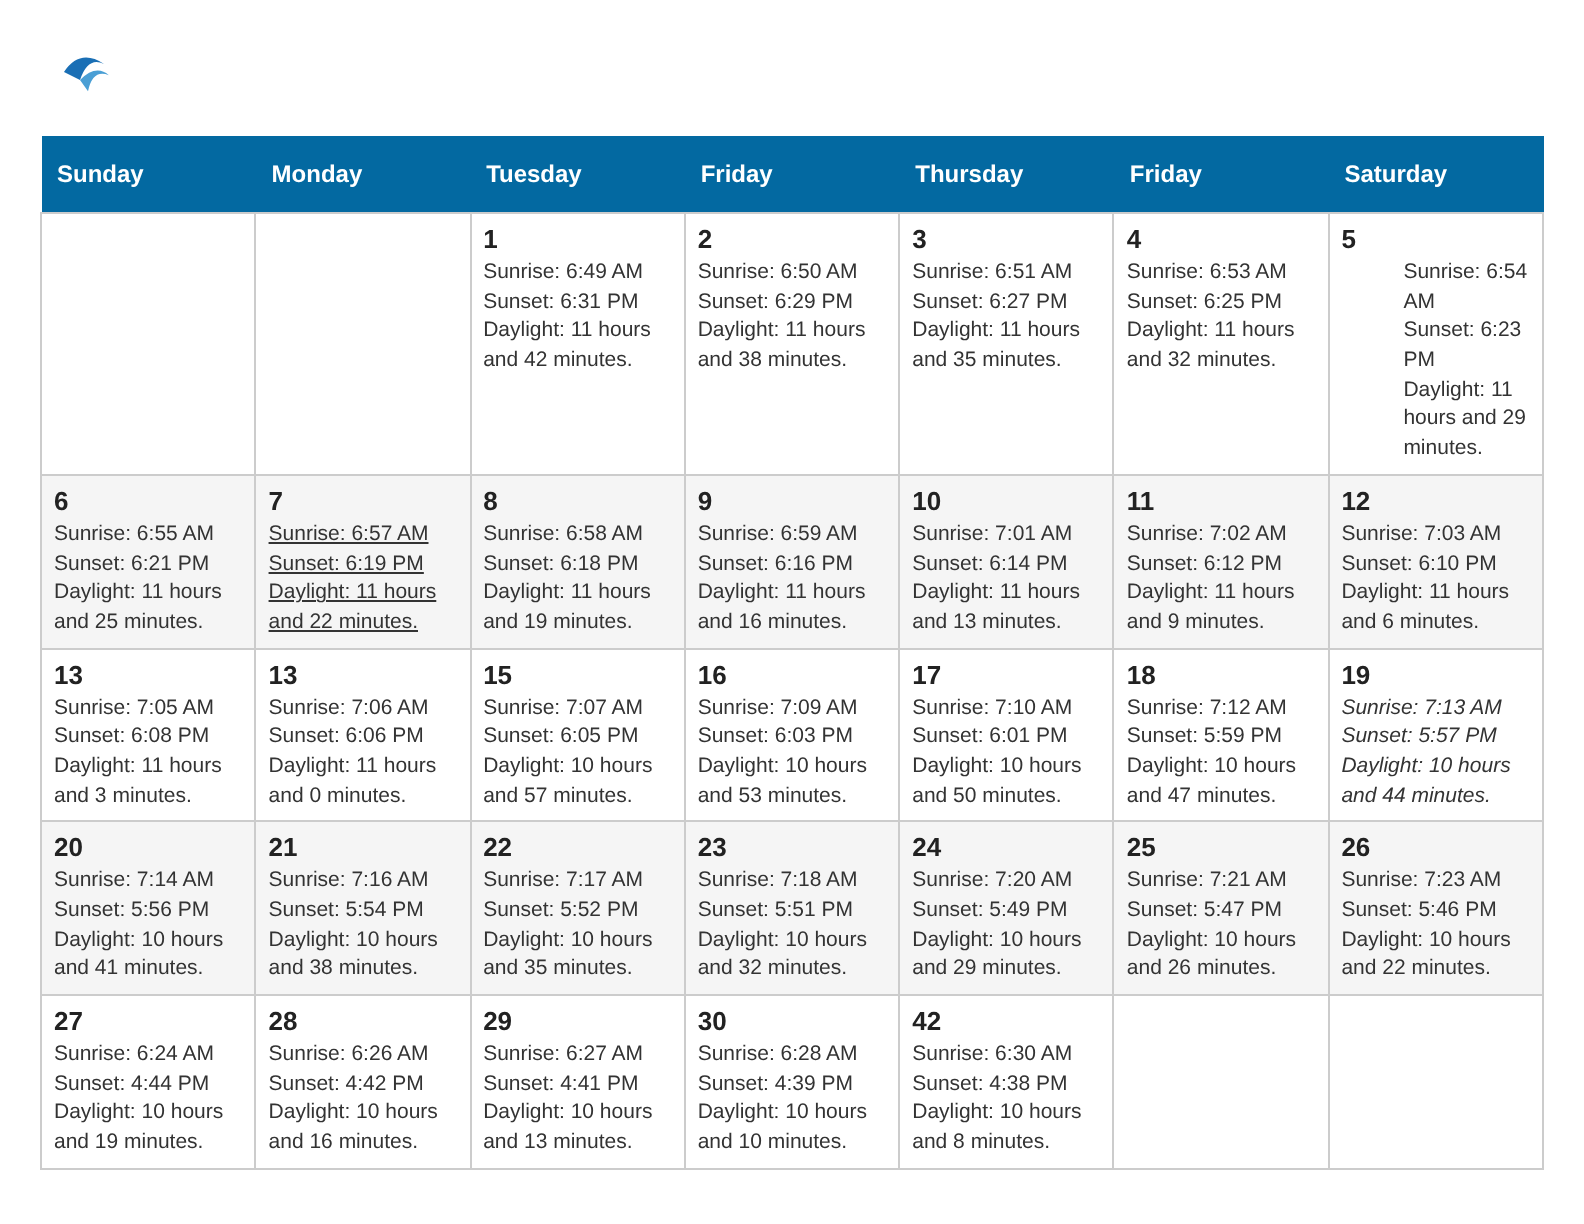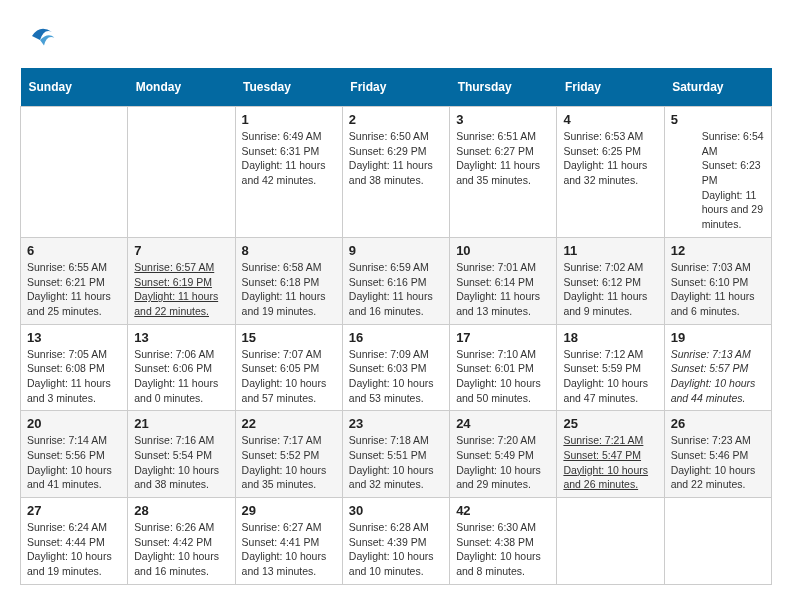--- a/index.html
+++ b/index.html
@@ -275,21 +275,21 @@
 Daylight: 10 hours and 32 minutes.</div>
         </td>
         <td>
           <span class="day-number">24</span>
           <div class="cell-text" style="white-space: pre-line;">Sunrise: 7:20 AM
 Sunset: 5:49 PM
 Daylight: 10 hours and 29 minutes.</div>
         </td>
         <td>
           <span class="day-number">25</span>
-          <div class="cell-text" style="white-space: pre-line; text-decoration: underline;">Sunrise: 7:21 AM
+          <div class="cell-text" style="white-space: pre-line;">Sunrise: 7:21 AM
 Sunset: 5:47 PM
 Daylight: 10 hours and 26 minutes.</div>
         </td>
         <td>
           <span class="day-number">26</span>
           <div class="cell-text" style="white-space: pre-line;">Sunrise: 7:23 AM
 Sunset: 5:46 PM
 Daylight: 10 hours and 22 minutes.</div>
         </td>
       </tr>

